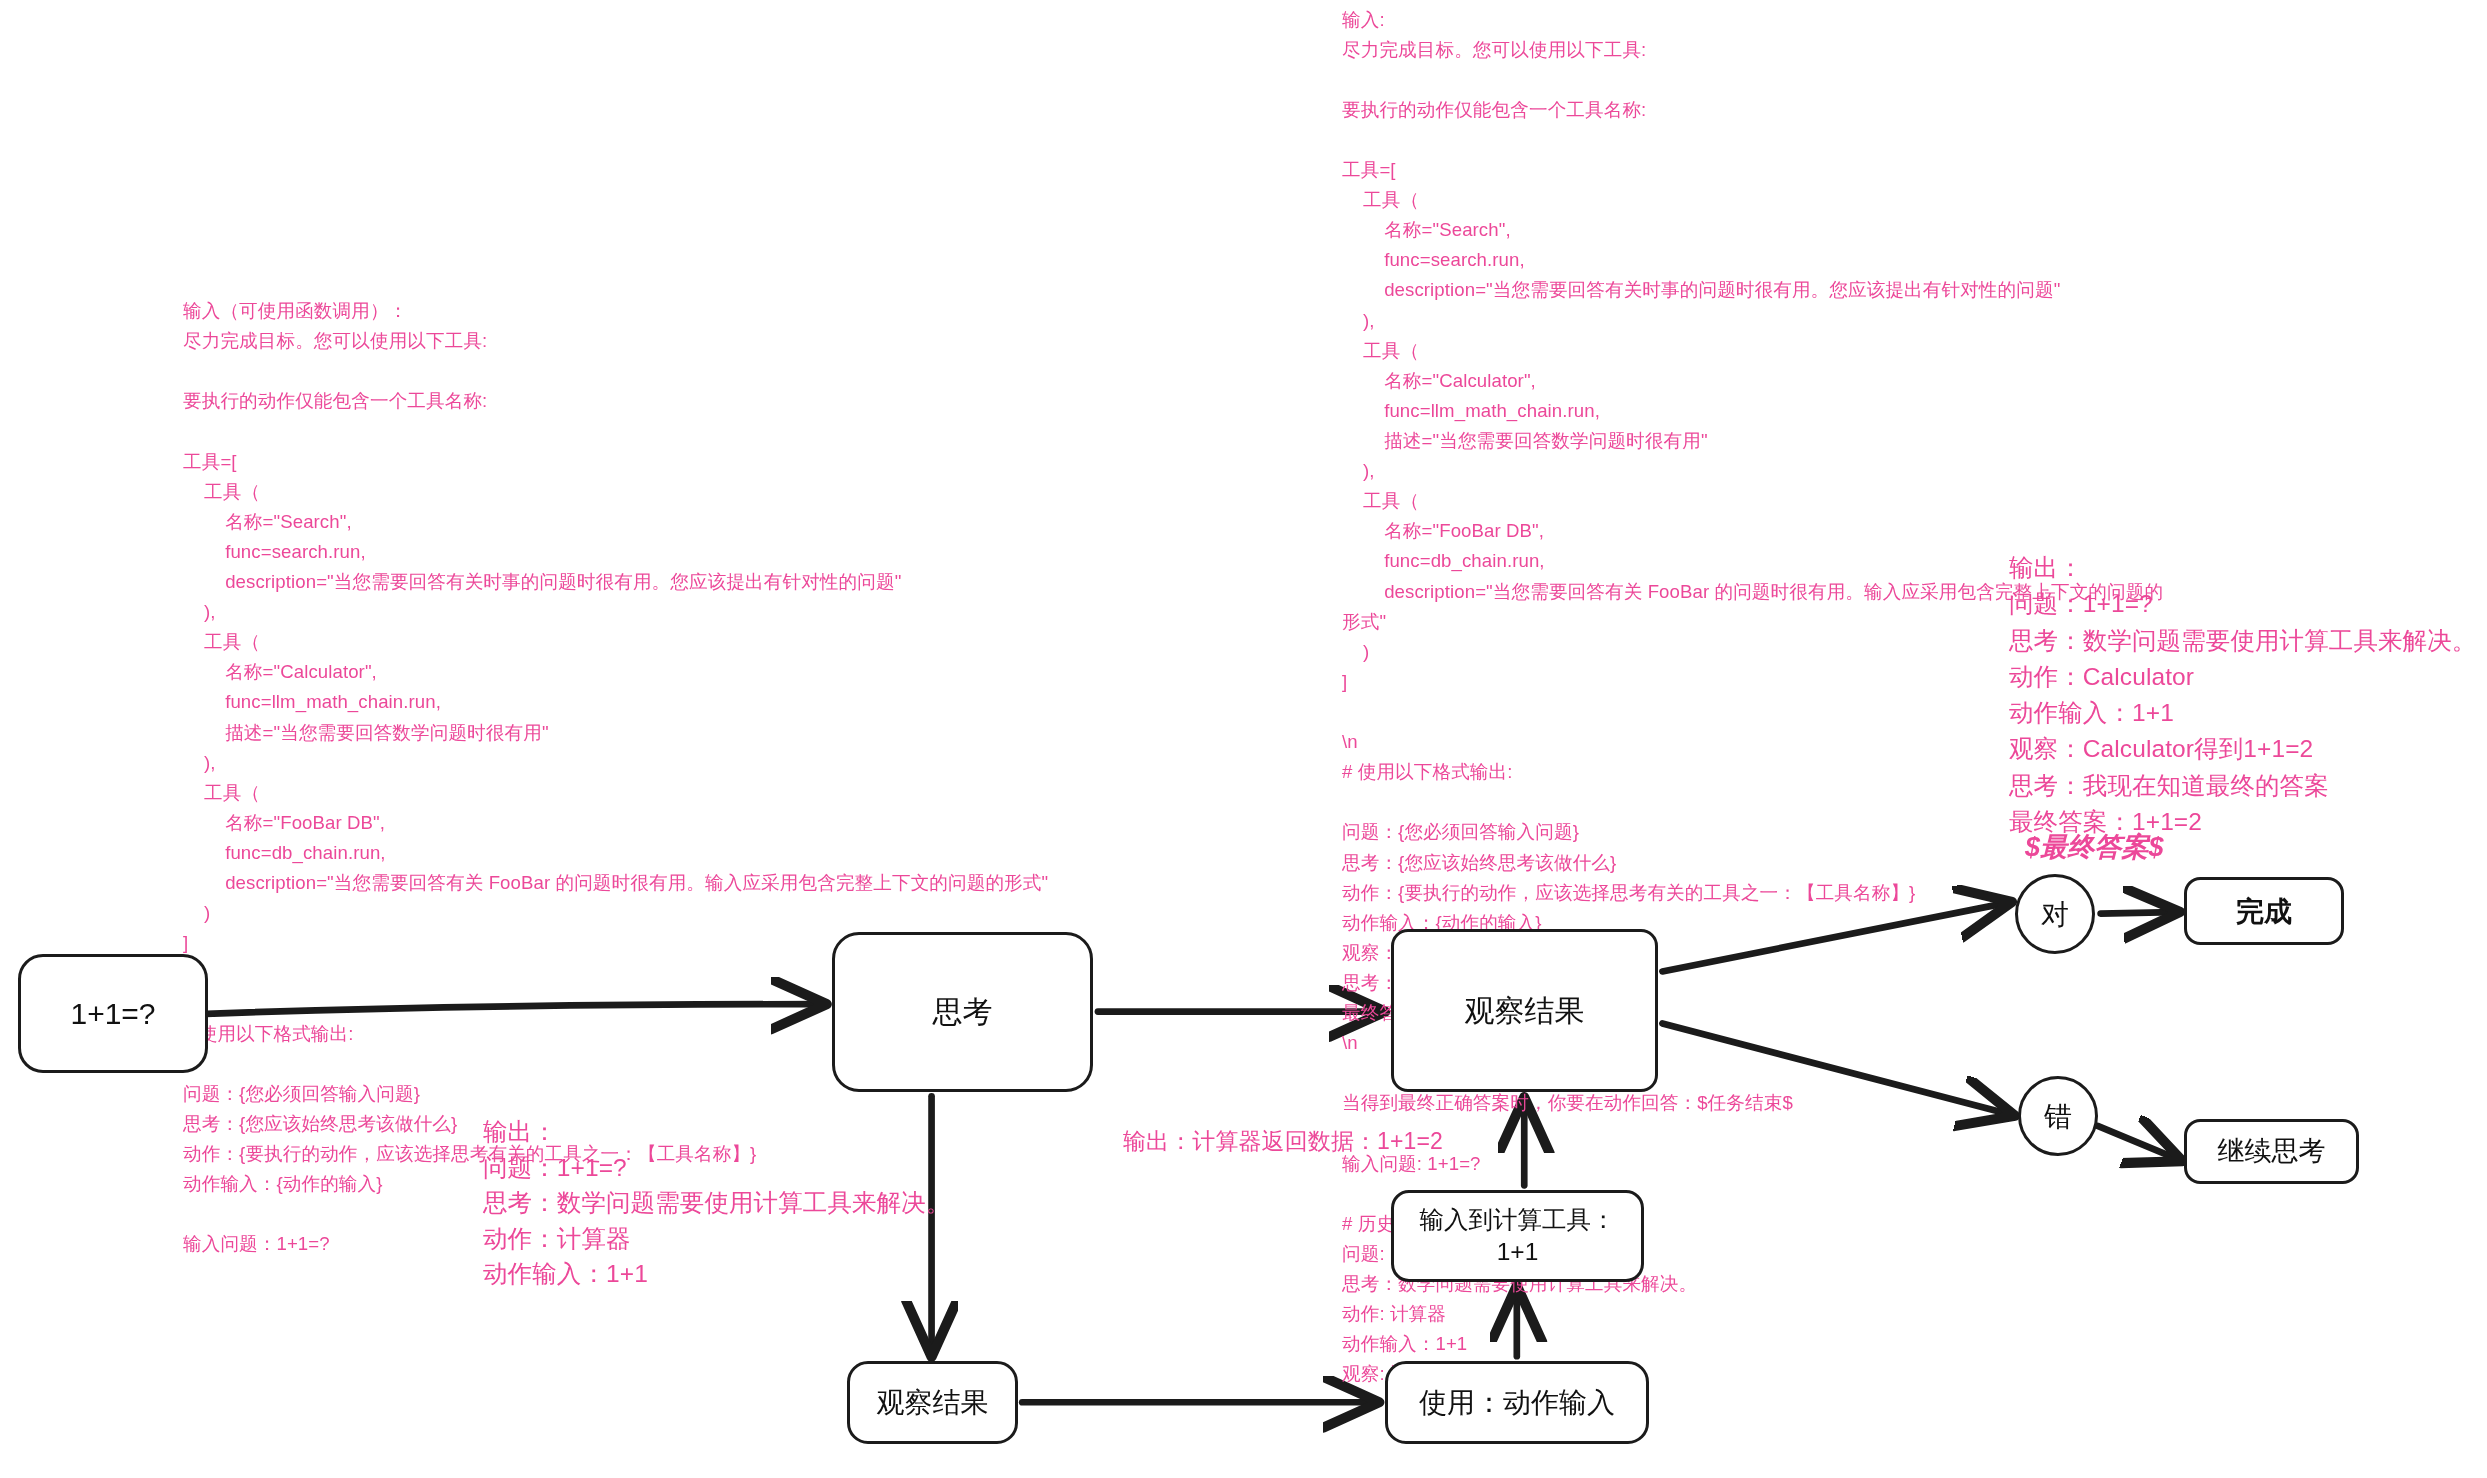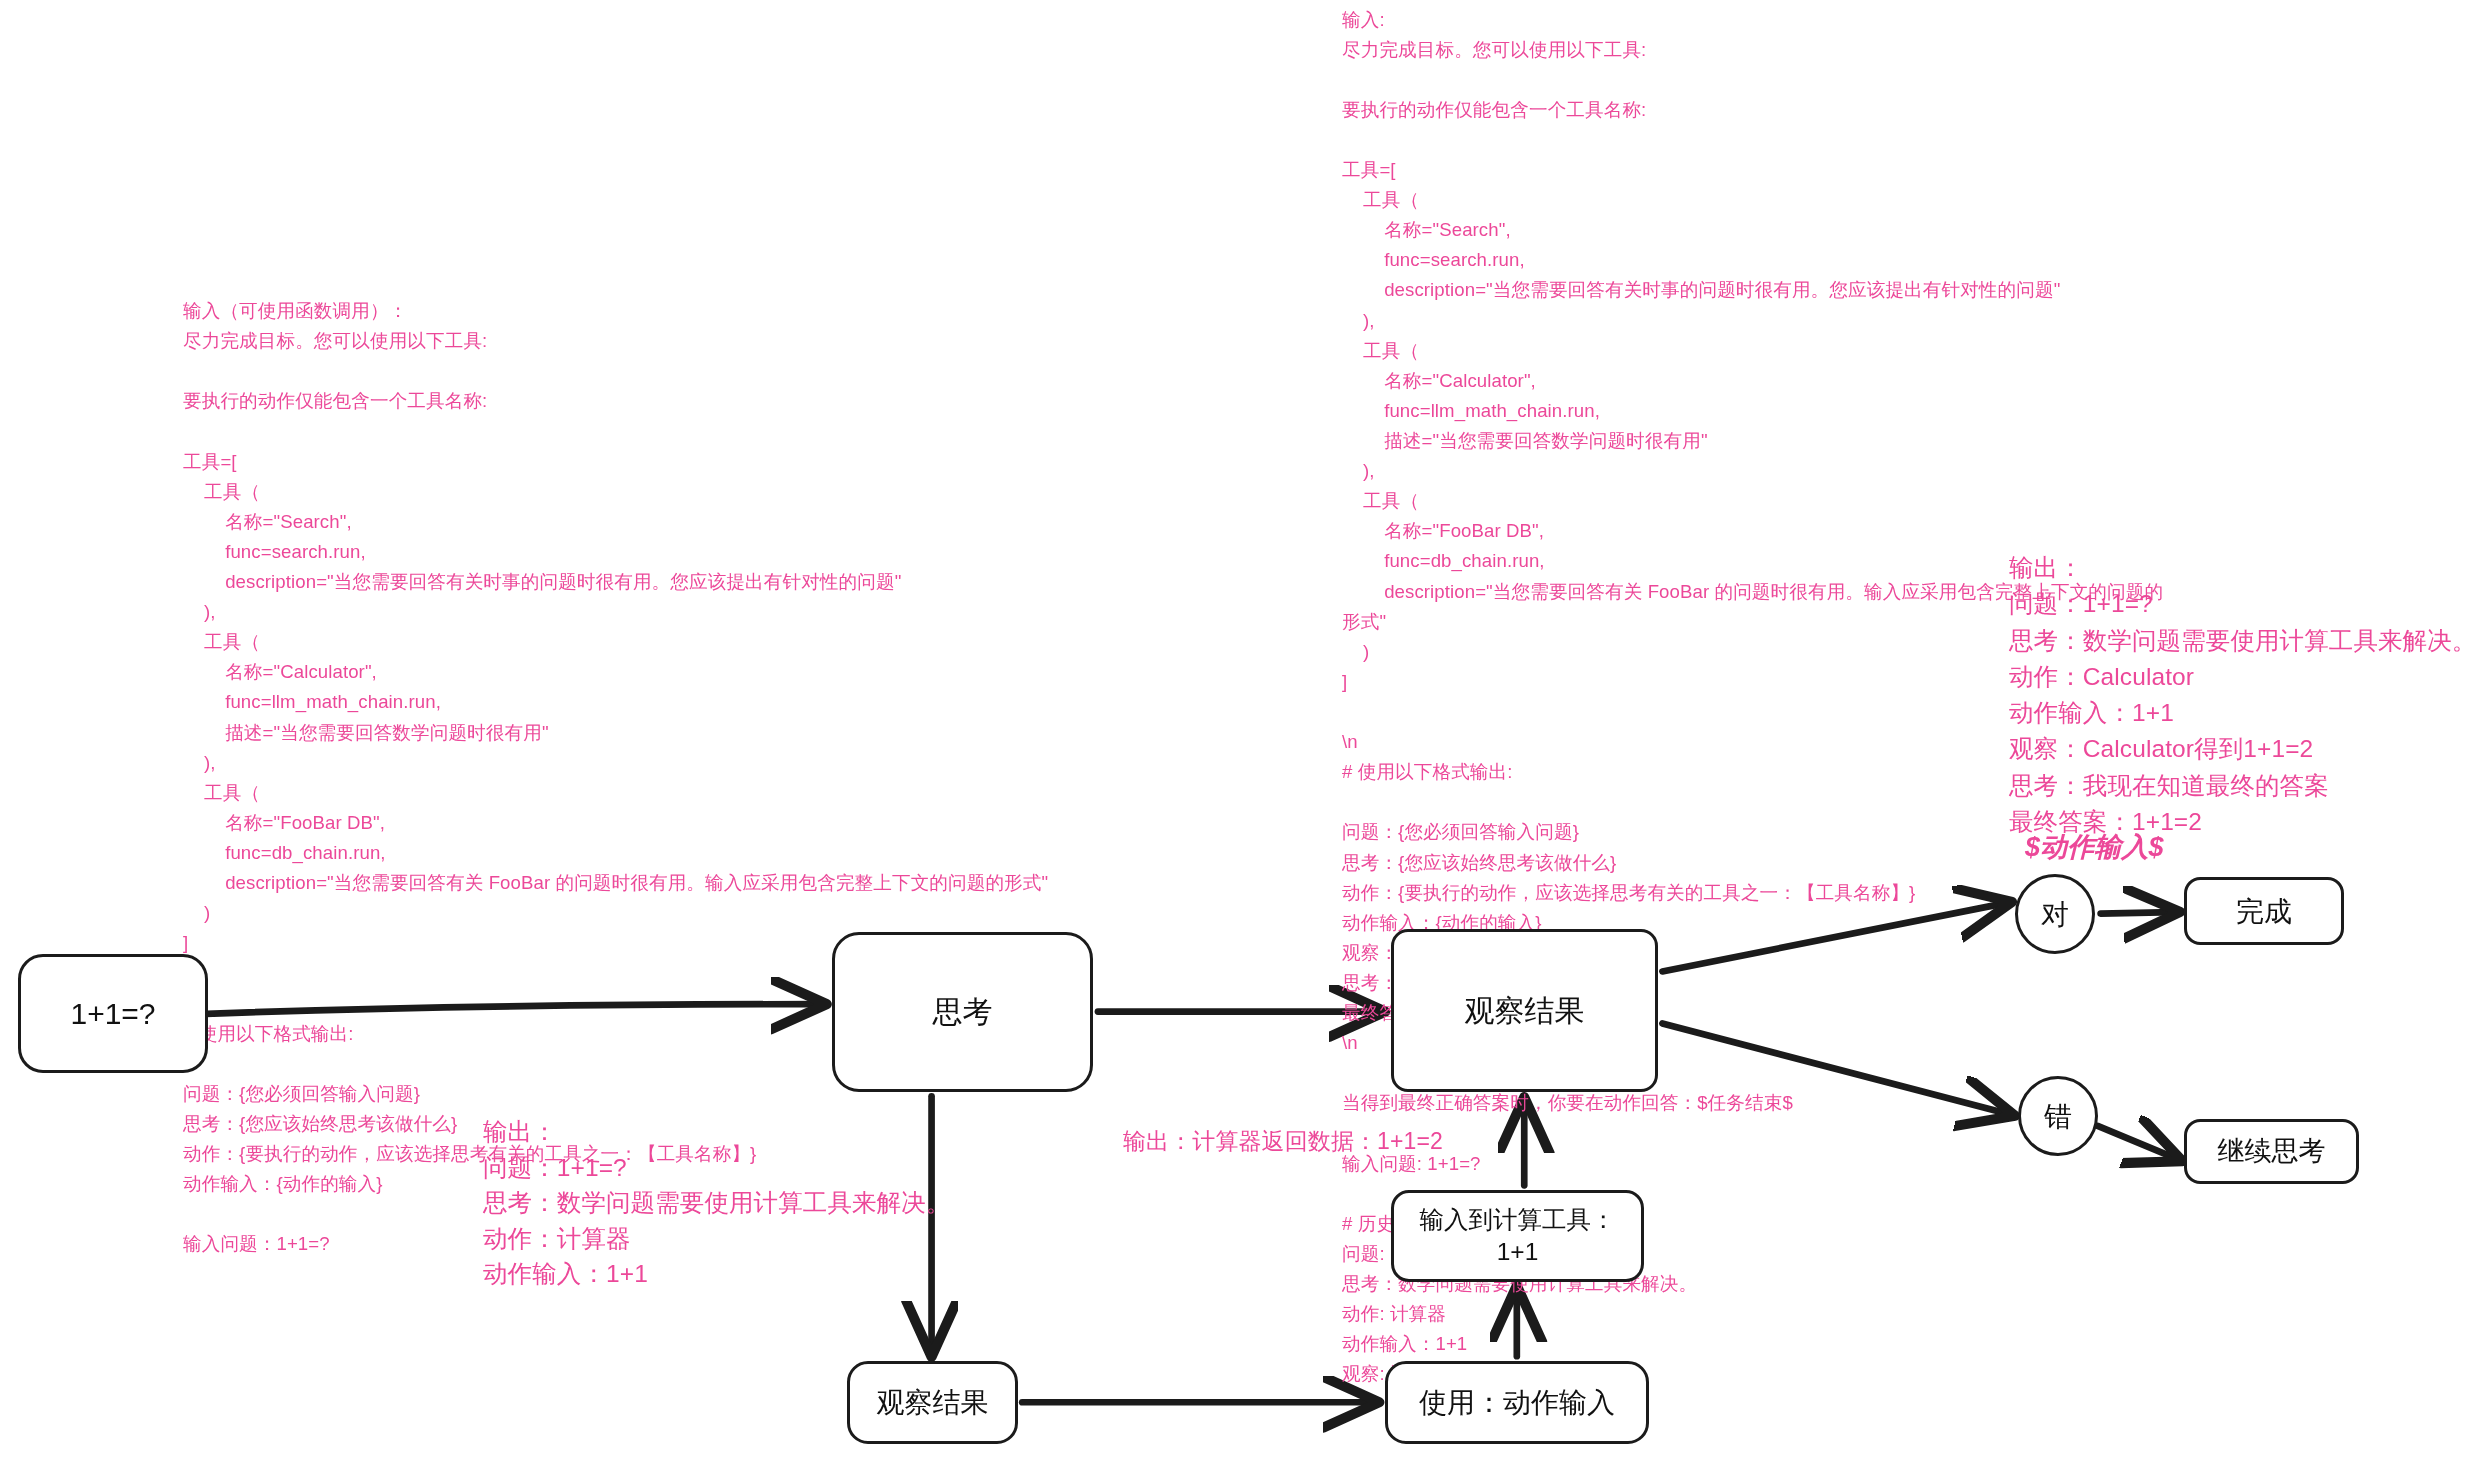--- a/index.html
+++ b/index.html
@@ -40,21 +40,21 @@
     line-height:1.25;
   }
   .node.rounded{border-radius:22px;}
   .node.ellipse{border-radius:50%;}
 
   #n-start{left:18px;top:954px;width:190px;height:119px;font-size:30px;border-radius:25px;}
   #n-think{left:832px;top:932px;width:261px;height:160px;border-radius:27px;}
   #n-observe{left:1391px;top:929px;width:267px;height:163px;border-radius:17px;}
   #n-right{left:2015px;top:874px;width:80px;height:80px;border-radius:50%;font-size:28px;}
   #n-wrong{left:2018px;top:1076px;width:80px;height:80px;border-radius:50%;font-size:28px;}
-  #n-done{left:2184px;top:877px;width:160px;height:68px;border-radius:16.3px;font-size:28px;}
+  #n-done{left:2184px;top:877px;width:160px;height:68px;border-radius:16.3px;font-size:28px;font-weight:bold;}
   #n-continue{left:2184px;top:1119px;width:175px;height:65px;border-radius:16.3px;font-size:27px;}
   #n-plan{left:847px;top:1361px;width:171px;height:83px;border-radius:21px;font-size:28px;}
   #n-usetool{left:1385px;top:1361px;width:264px;height:83px;border-radius:21px;font-size:28px;}
   #n-calcinput{left:1391px;top:1190px;width:253px;height:92px;border-radius:18px;font-size:24.5px;line-height:1.3;}
 </style>
 </head>
 <body>
 
 <div class="canvas">
 
@@ -177,21 +177,21 @@
 最终答案：1+1=2</div>
 
   <div class="textblock tb-thinkout">输出：
 问题：1+1=?
 思考：数学问题需要使用计算工具来解决。
 动作：计算器
 动作输入：1+1</div>
 
   <div class="textblock tb-calcret">输出：计算器返回数据：1+1=2</div>
 
-  <div class="textblock tb-taskend">$动作输入$</div>
+  <div class="textblock tb-taskend">$最终答案$</div>
 
   <div class="node rounded" id="n-start">1+1=?</div>
 
   <div class="node rounded" id="n-think">思考</div>
 
   <div class="node rounded" id="n-observe">观察结果</div>
 
   <div class="node ellipse" id="n-right">对</div>
 
   <div class="node ellipse" id="n-wrong">错</div>

